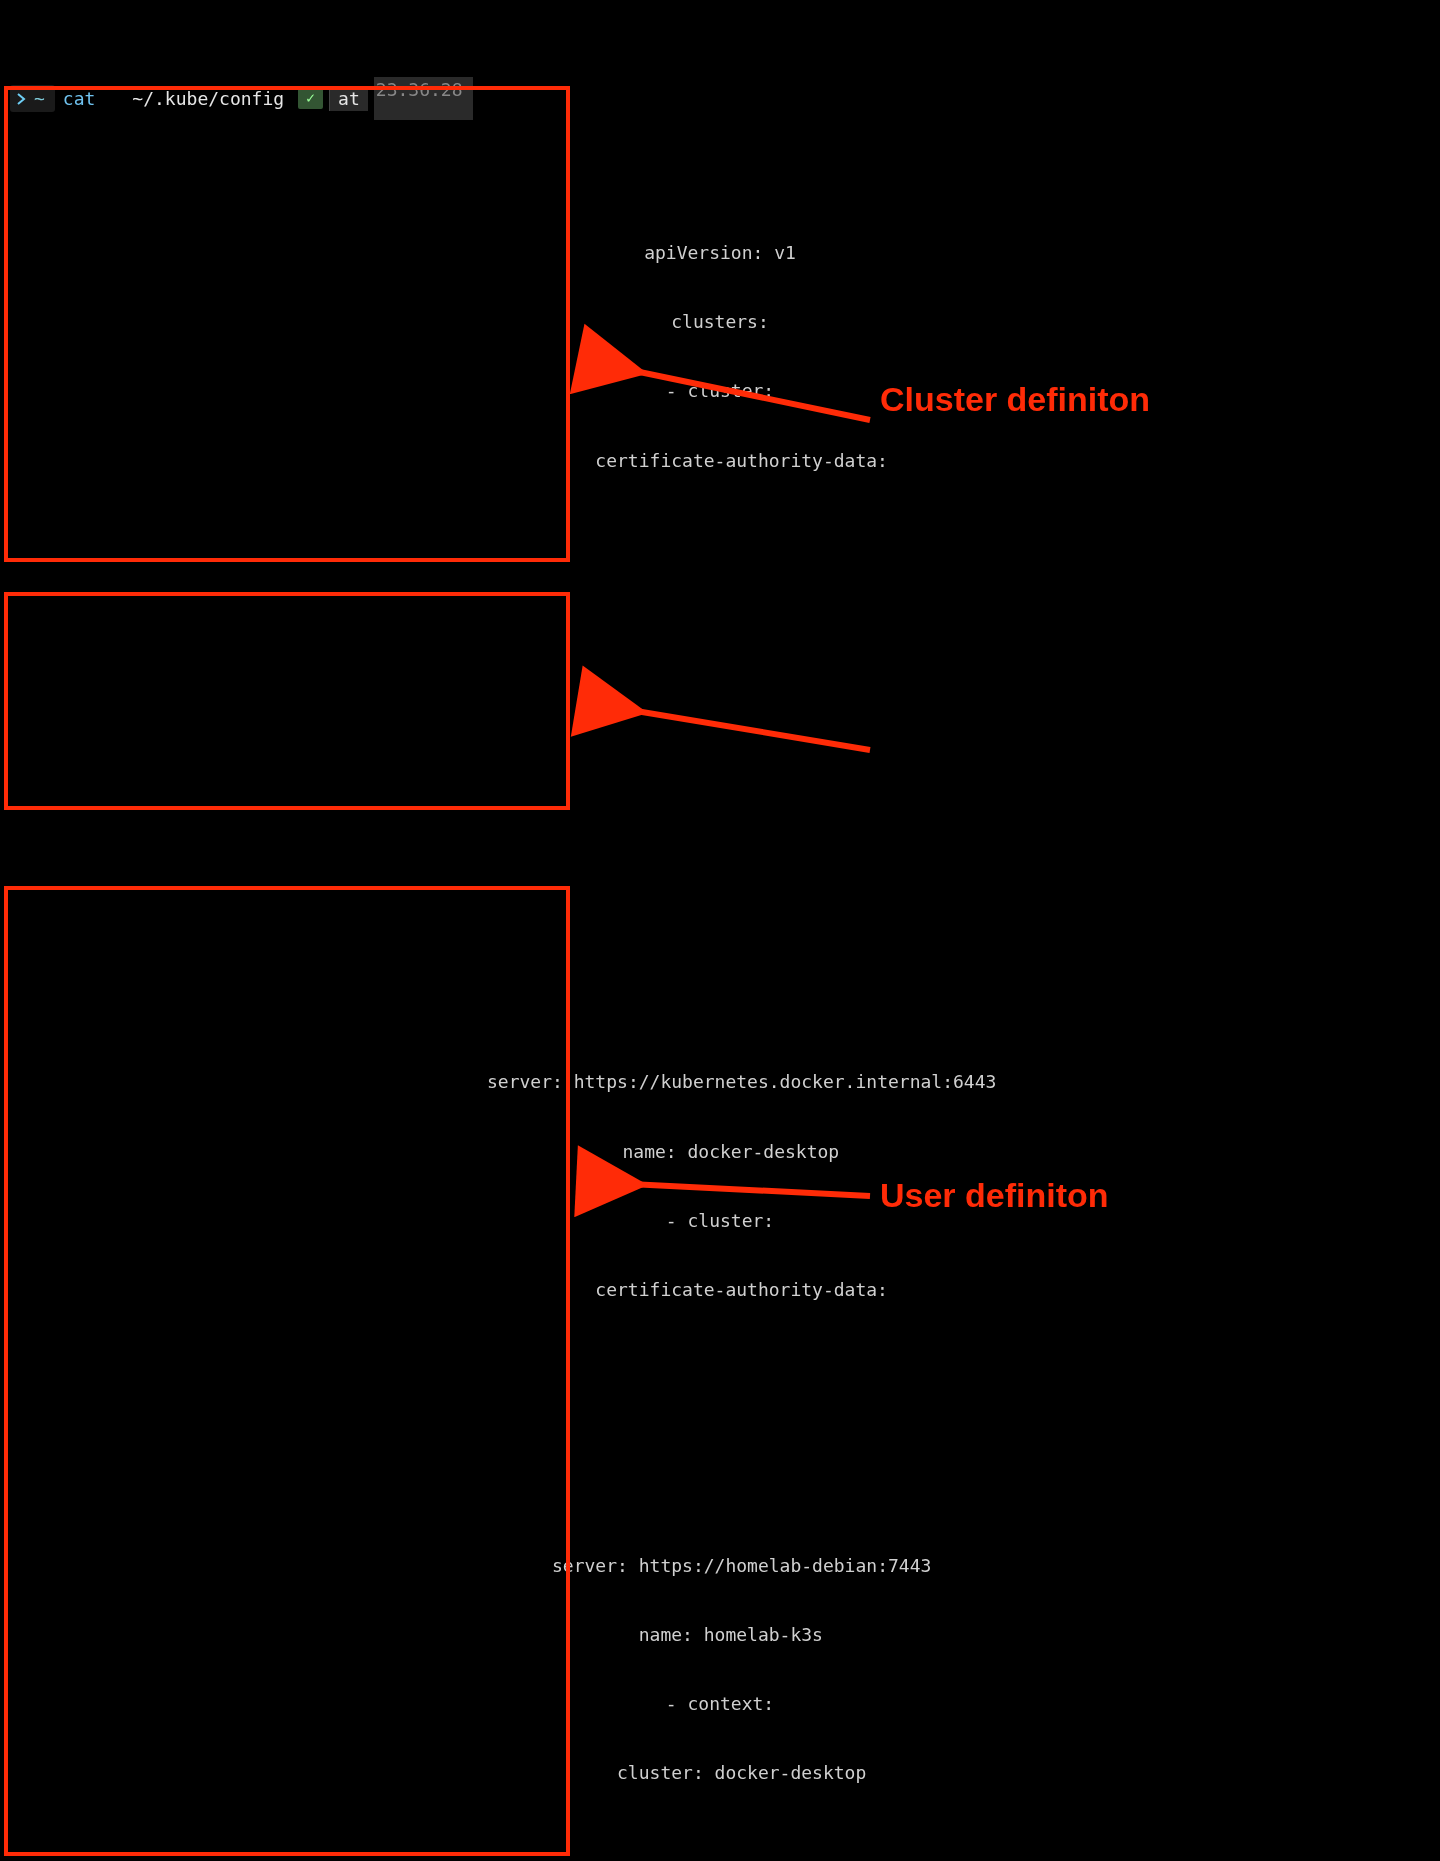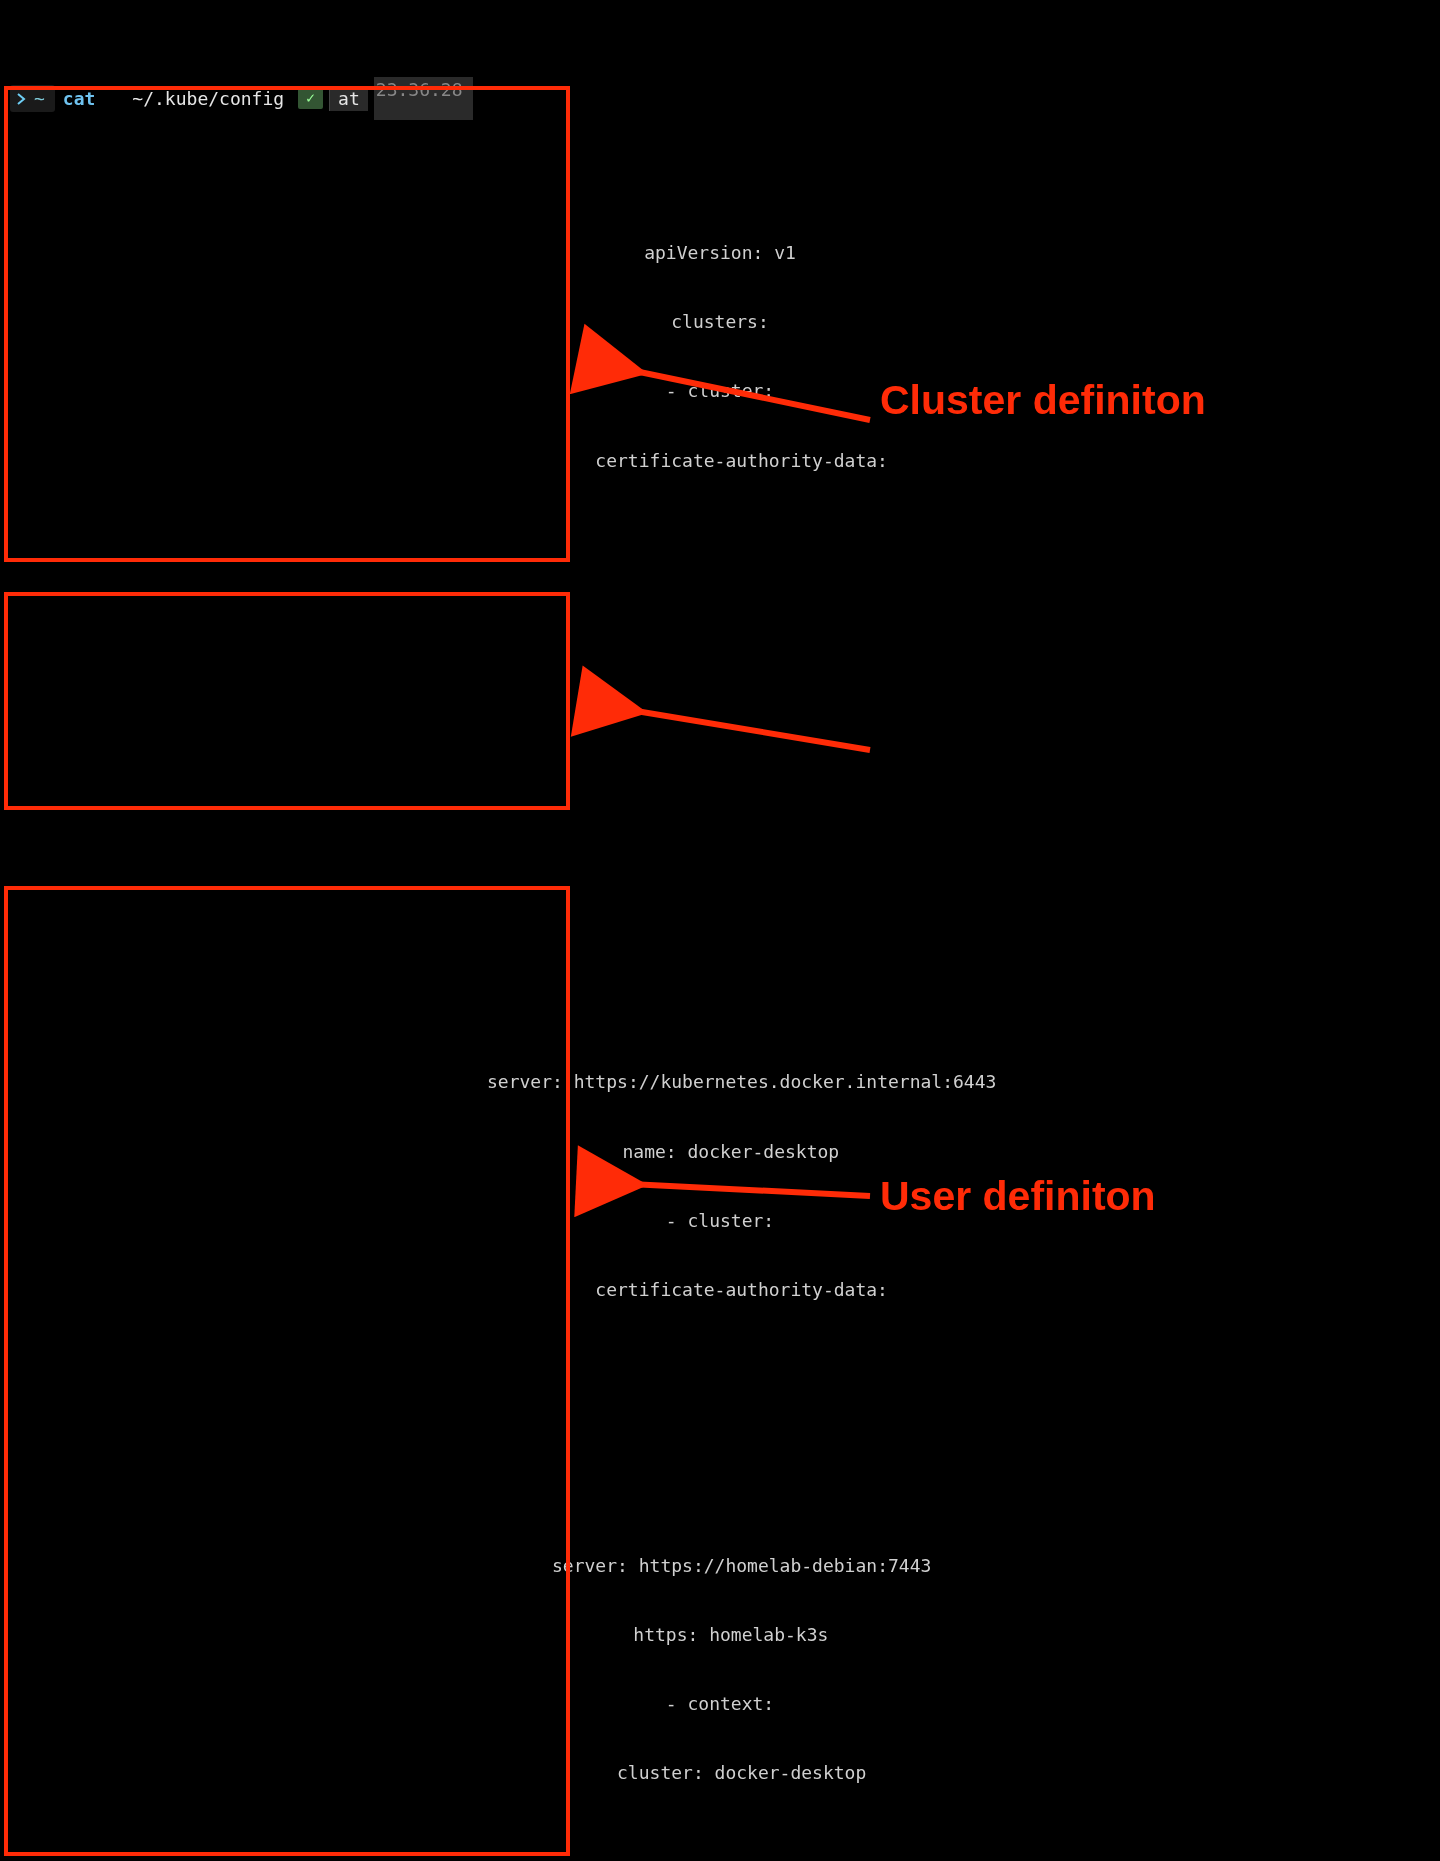--- a/index.html
+++ b/index.html
@@ -27,21 +27,21 @@
   .prompt-arrow {
     color: #6ecff6;
     background: #1a1a1a;
     padding: 2px 10px 2px 6px;
     border-radius: 3px;
     display: inline-flex;
     align-items: center;
     gap:6px;
   }
   .prompt-tilde { color:#7ec9d8; }
-  .cmd-cat { color: #6fc2ef; font-weight: 700; text-align: right; }
+  .cmd-cat { color: #6fc2ef; font-weight: 400; text-align: right; }
   .cmd-arg { color: #e6e6e6; font-weight: 500; margin-left: 29px; }
   .time-badge {
     display: inline-flex;
     align-items: center;
     gap: 6px;
     margin-left: 6px;
   }
   .time-check {
     background: #335533;
     color: #9f9;
@@ -78,21 +78,21 @@
   
   .annotation {
     position: absolute;
     display: flex;
     align-items: center;
     pointer-events: none;
   }
   .annotation .label {
     color: #ff2b07;
     font-family: "Helvetica Neue", Arial, sans-serif;
-    font-size: 41px;
+    font-size: 34px;
     font-weight: 700;
     white-space: nowrap;
   }
   .ann-cluster { left: 620px; top: 360px; }
   .ann-context { left: 620px; top: 690px; }
   .ann-user    { left: 620px; top: 1166px; }
 
   svg.arrow { overflow: visible; }
 </style>
 </head>
@@ -130,21 +130,21 @@
     <div class="line">&nbsp;</div>
     <div class="line">&nbsp;</div>
     <div class="line">    server: https://kubernetes.docker.internal:6443</div>
     <div class="line">  name: docker-desktop</div>
     <div class="line">- cluster:</div>
     <div class="line">    certificate-authority-data:</div>
     <div class="line">&nbsp;</div>
     <div class="line">&nbsp;</div>
     <div class="line">&nbsp;</div>
     <div class="line">    server: https://homelab-debian:7443</div>
-    <div class="line">  https: homelab-k3s</div>
+    <div class="line">  name: homelab-k3s</div>
     <div class="line">- context:</div>
     <div class="line">    cluster: docker-desktop</div>
     
     
     
     
     
     
     
     

